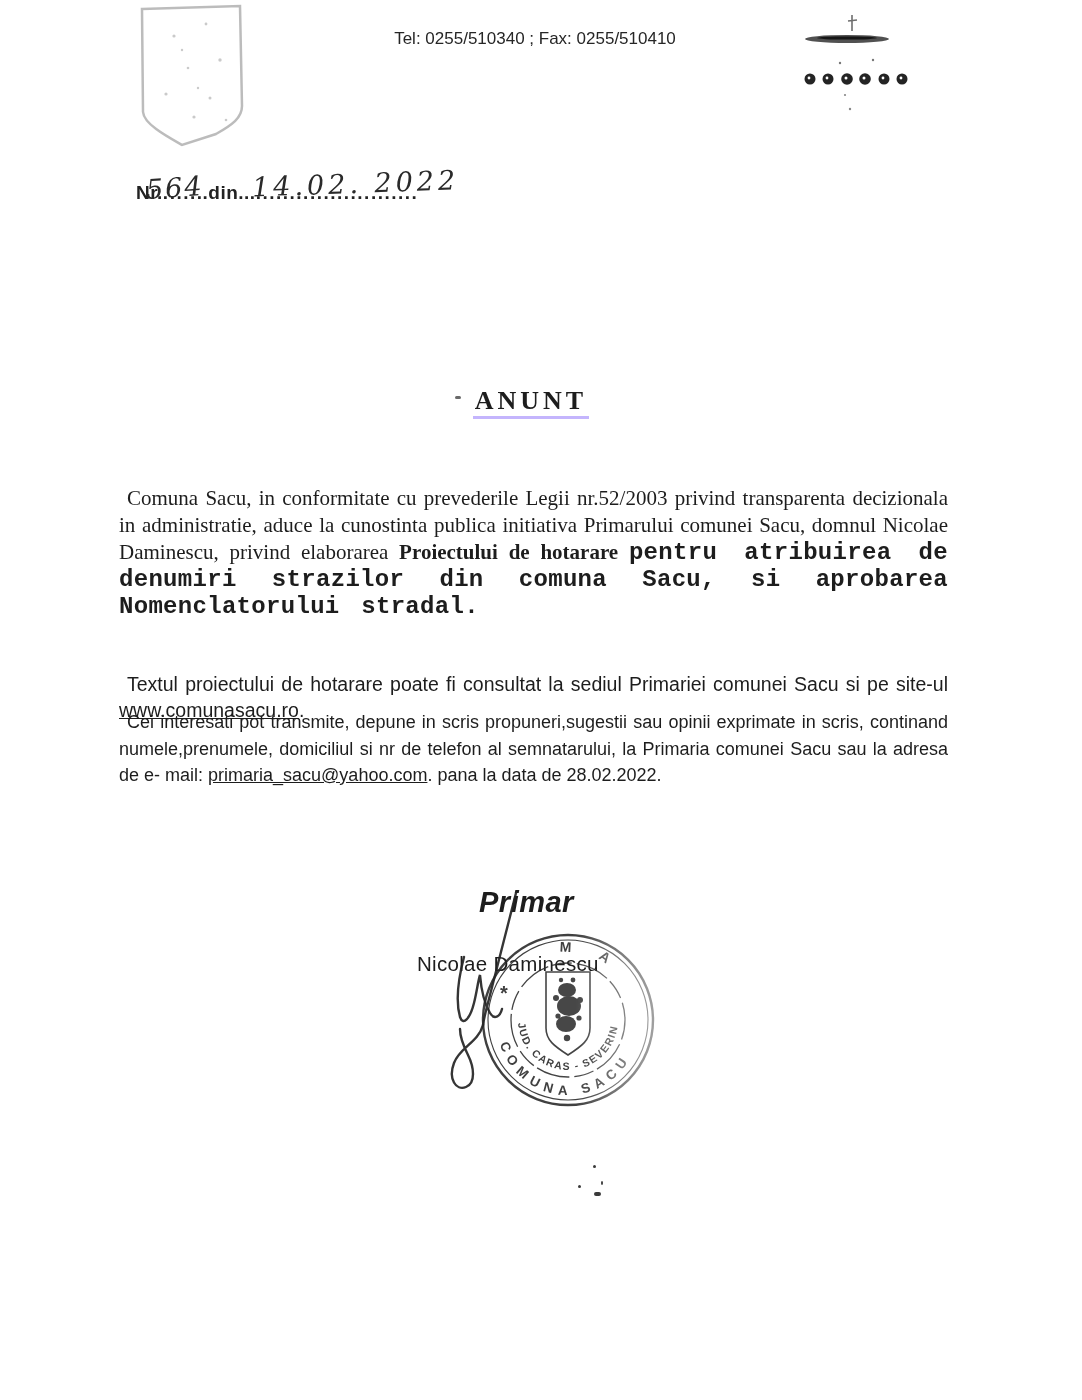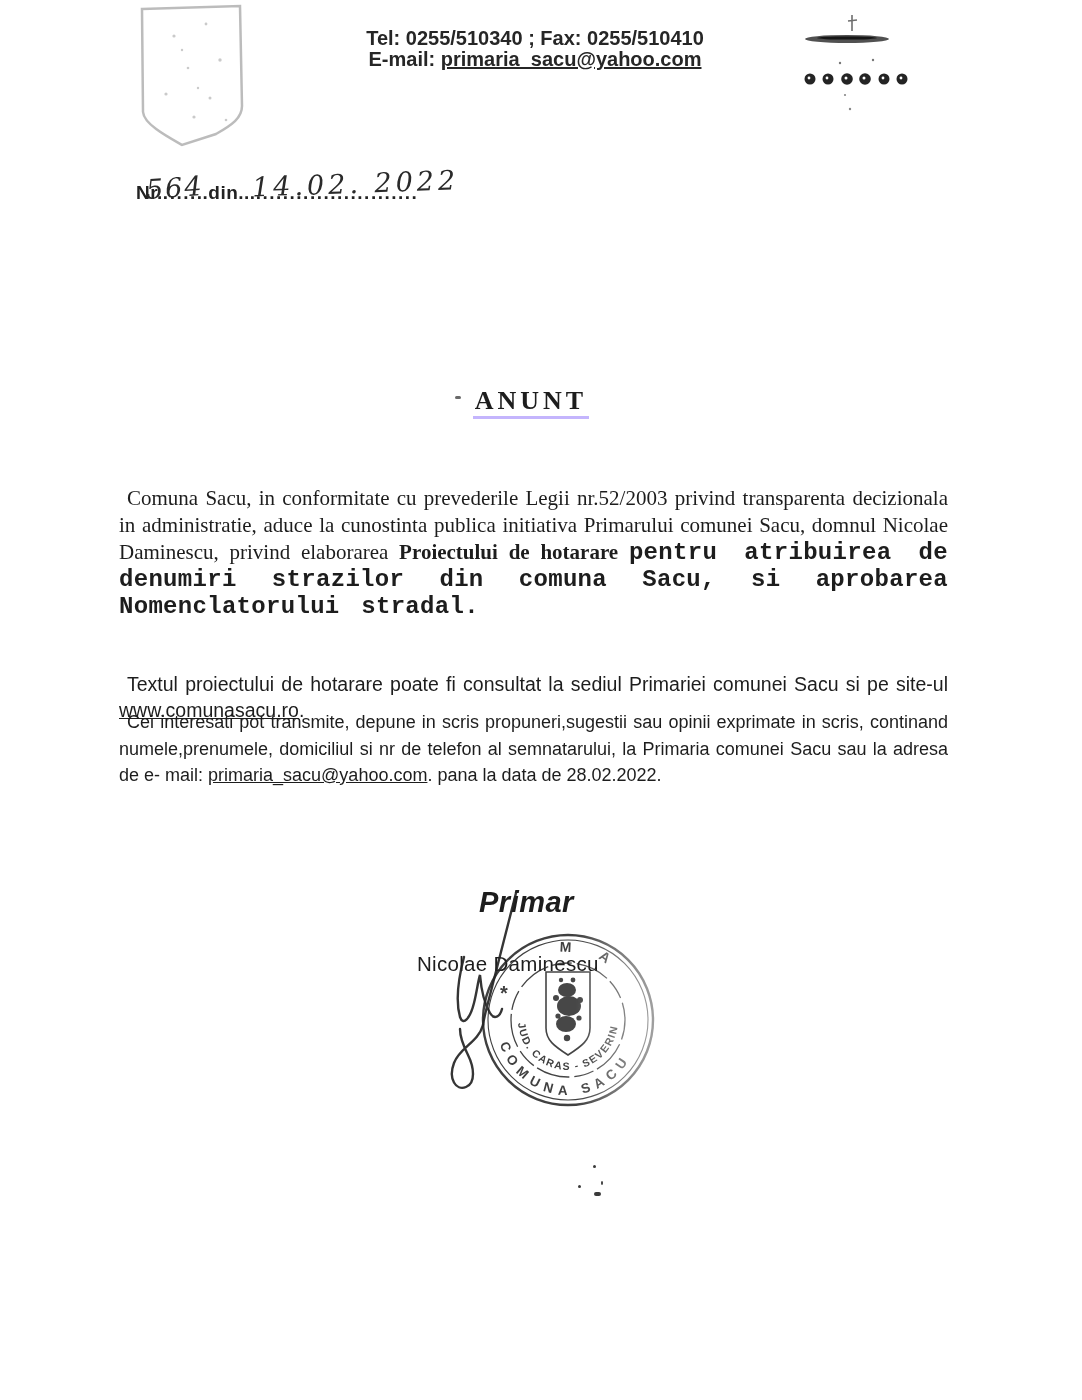--- a/index.html
+++ b/index.html
@@ -2,21 +2,21 @@
 <html><head>
 <meta charset="utf-8">
 <style>
   html,body{margin:0;padding:0;background:#ffffff;}
   body{width:1082px;height:1400px;position:relative;overflow:hidden;
        font-family:"Liberation Sans",sans-serif;color:#1d1d1d;}
   .abs{position:absolute;}
 
   
   .contact{left:330px;top:28px;width:410px;text-align:center;
-           font-size:20px;line-height:21px;color:#262626;font-weight:bold;}
+           font-size:17px;line-height:21px;color:#262626;}
   .contact .em{text-decoration:underline;}
 
   
   .ref{left:136px;top:182px;font-size:19px;font-weight:bold;color:#222;
        letter-spacing:.5px;white-space:nowrap;}
   .ref .dots{letter-spacing:1.5px;font-weight:bold;}
   .hand{font-family:"DejaVu Serif",serif;font-style:italic;font-weight:400;
         color:#2a2a2a;display:inline-block;}
   .hand-nr{left:146px;top:172px;font-size:27px;transform:rotate(-4deg);letter-spacing:2px;}
   .hand-date{left:252px;top:168px;font-size:27px;transform:rotate(-2deg);letter-spacing:4px;}
@@ -59,21 +59,20 @@
         <circle cx="74" cy="96" r="1.5"></circle>
       <circle cx="58" cy="115" r="1.6"></circle>
         <circle cx="90" cy="118" r="1.3"></circle>
       <circle cx="46" cy="48" r="1.2"></circle>
         <circle cx="62" cy="86" r="1.2"></circle>
     </g>
   </svg>
 
   <div class="abs contact">
     <div>Tel: 0255/510340 ; Fax: 0255/510410</div>
-    <div><span>E-mail: </span><span class="em">primaria_sacu@yahoo.com</span></div>
   </div>
 
   <svg class="abs" style="left:795px;top:5px" width="140" height="110" viewBox="0 0 140 110">
     <path d="M 57 10 L 57 26 M 53 16 L 62 15" stroke="#4a4a4a" stroke-width="1.6" opacity="0.8"></path>
     <ellipse cx="52" cy="34" rx="42" ry="4" fill="#323232" opacity="0.85"></ellipse>
     <ellipse cx="52" cy="33" rx="30" ry="1.6" fill="#161616"></ellipse>
     <g>
       <circle cx="15" cy="74" r="5.5" fill="#242424"></circle>
         <circle cx="14" cy="73" r="1.4" fill="#fff"></circle>
       <circle cx="33" cy="74" r="5.5" fill="#242424"></circle>

